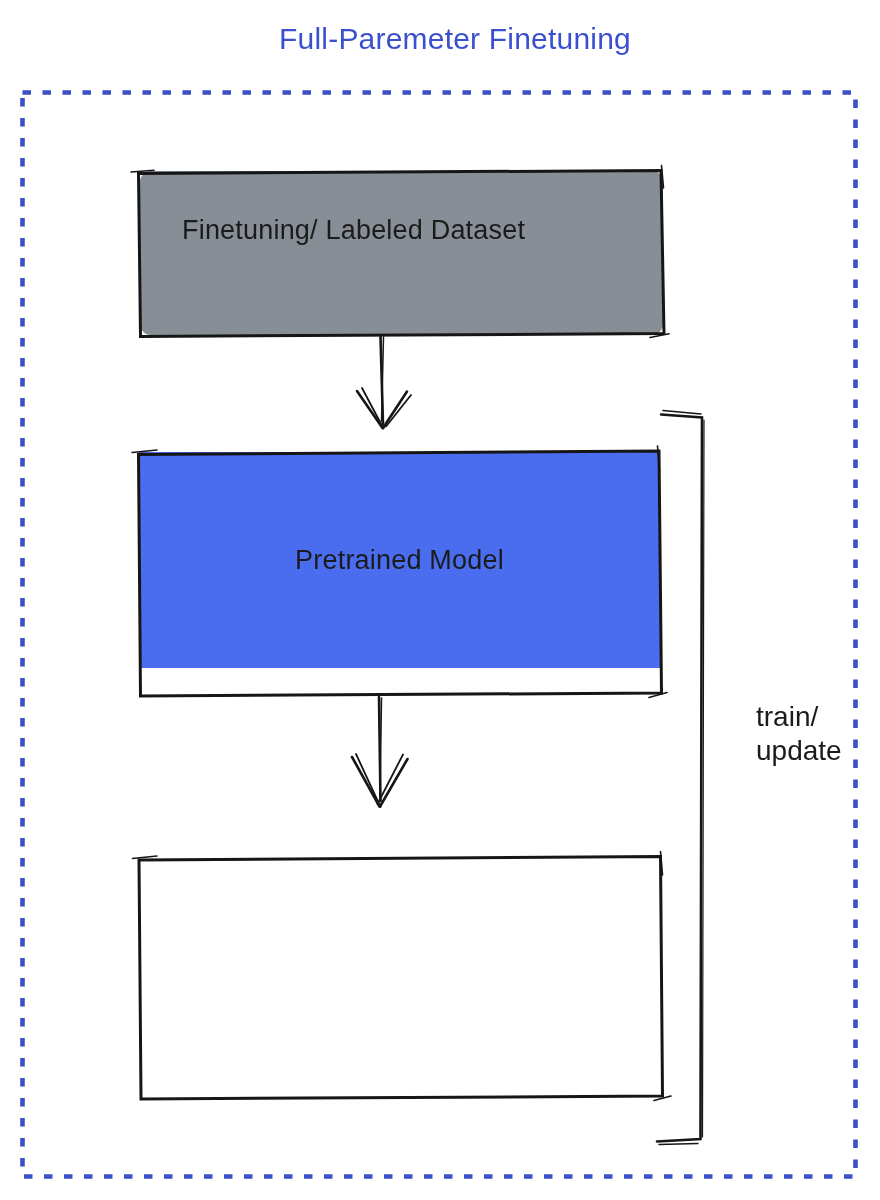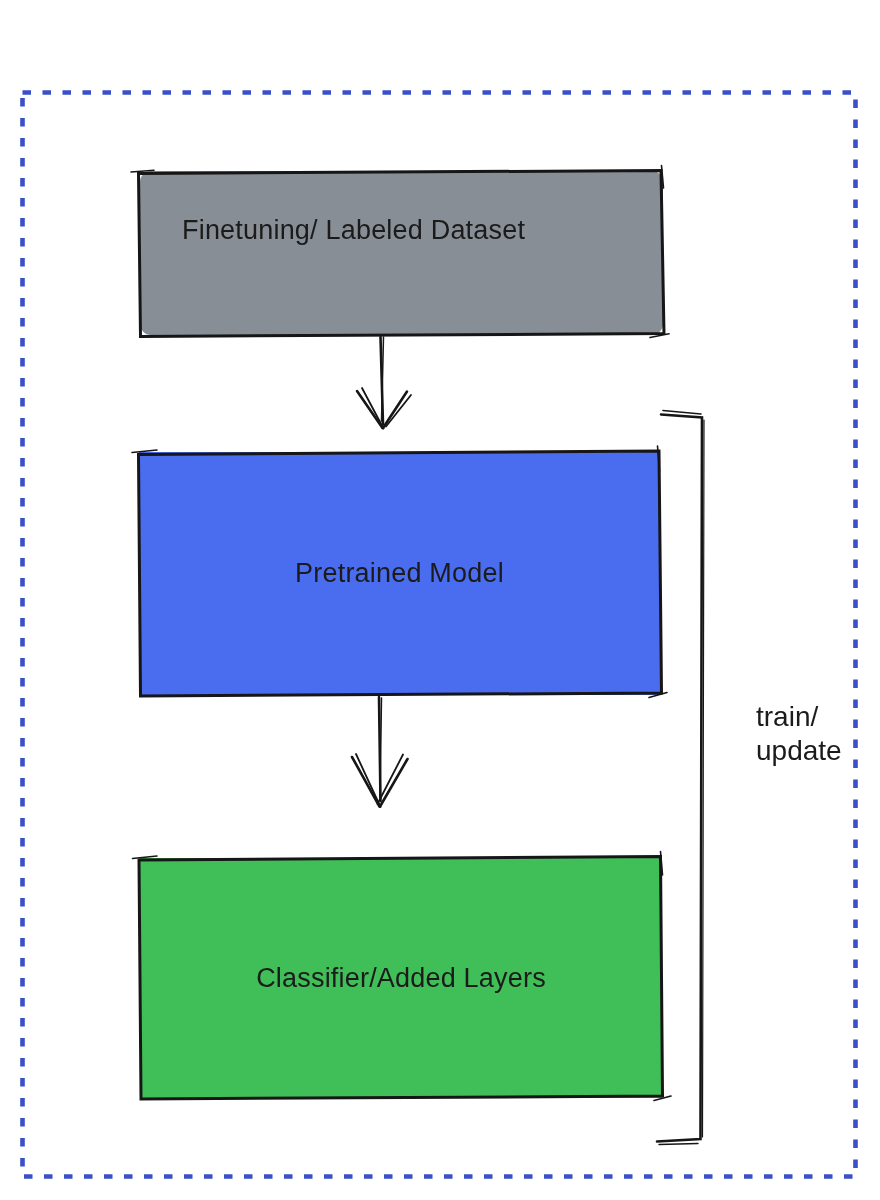--- a/index.html
+++ b/index.html
@@ -29,21 +29,21 @@
   .node .label {
     font-size: 27px;
     letter-spacing: 0.2px;
   }
   .node-dataset {
     left: 140px; top: 171px; width: 523px; height: 164px;
     padding: 44px 0 0 42px;
     border-radius: 11px;
   }
   .node-pretrained {
-    left: 139px; top: 452px; width: 521px; height: 243px;
+    left: 139px; top: 452px; width: 521px; height: 216px;
     display: flex; align-items: center; justify-content: center;
   }
   .node-classifier {
     left: 140px; top: 858px; width: 522px; height: 240px;
     display: flex; align-items: center; justify-content: center;
   }
   .bracket-label {
     position: absolute;
     left: 756px; top: 700px;
     font-size: 28px;
@@ -54,32 +54,30 @@
     position: absolute;
     left: 0; top: 0;
     pointer-events: none;
   }
 </style>
 </head>
 <body>
 
 <div class="stage">
 
+  <div class="title" style="color: rgb(59, 80, 207);">Full-Paremeter Finetuning</div>
 
   <div class="node node-dataset" style="background-color: rgb(135, 142, 150);">
     <span class="label" style="color: rgb(27, 27, 27);">Finetuning/ Labeled Dataset</span>
   </div>
 
   <div class="node node-pretrained" style="background-color: rgb(74, 109, 240);">
     <span class="label" style="color: rgb(27, 27, 27);">Pretrained Model</span>
   </div>
 
-  <div class="node node-classifier" style="background-color: rgb(64, 191, 88);">
-    <span class="label" style="color: rgb(27, 27, 27);">Classifier/Added Layers</span>
-  </div>
 
   <div class="bracket-label" style="color: rgb(27, 27, 27);">train/
 update</div>
 
   <svg class="ink-layer" width="880" height="1200" viewBox="0 0 880 1200">
 
     <rect x="22.5" y="92.5" width="833" height="1084" fill="none" stroke-width="4.6" stroke-dasharray="8.5 11.5" stroke="#3b4fc8"></rect>
 
     <g fill="none" stroke-linecap="round" stroke="#161616">
       <path d="M 138.5,173.5 L 661,170.5 L 664,333.5 L 140.5,336.5 Z" stroke-width="3"></path>

